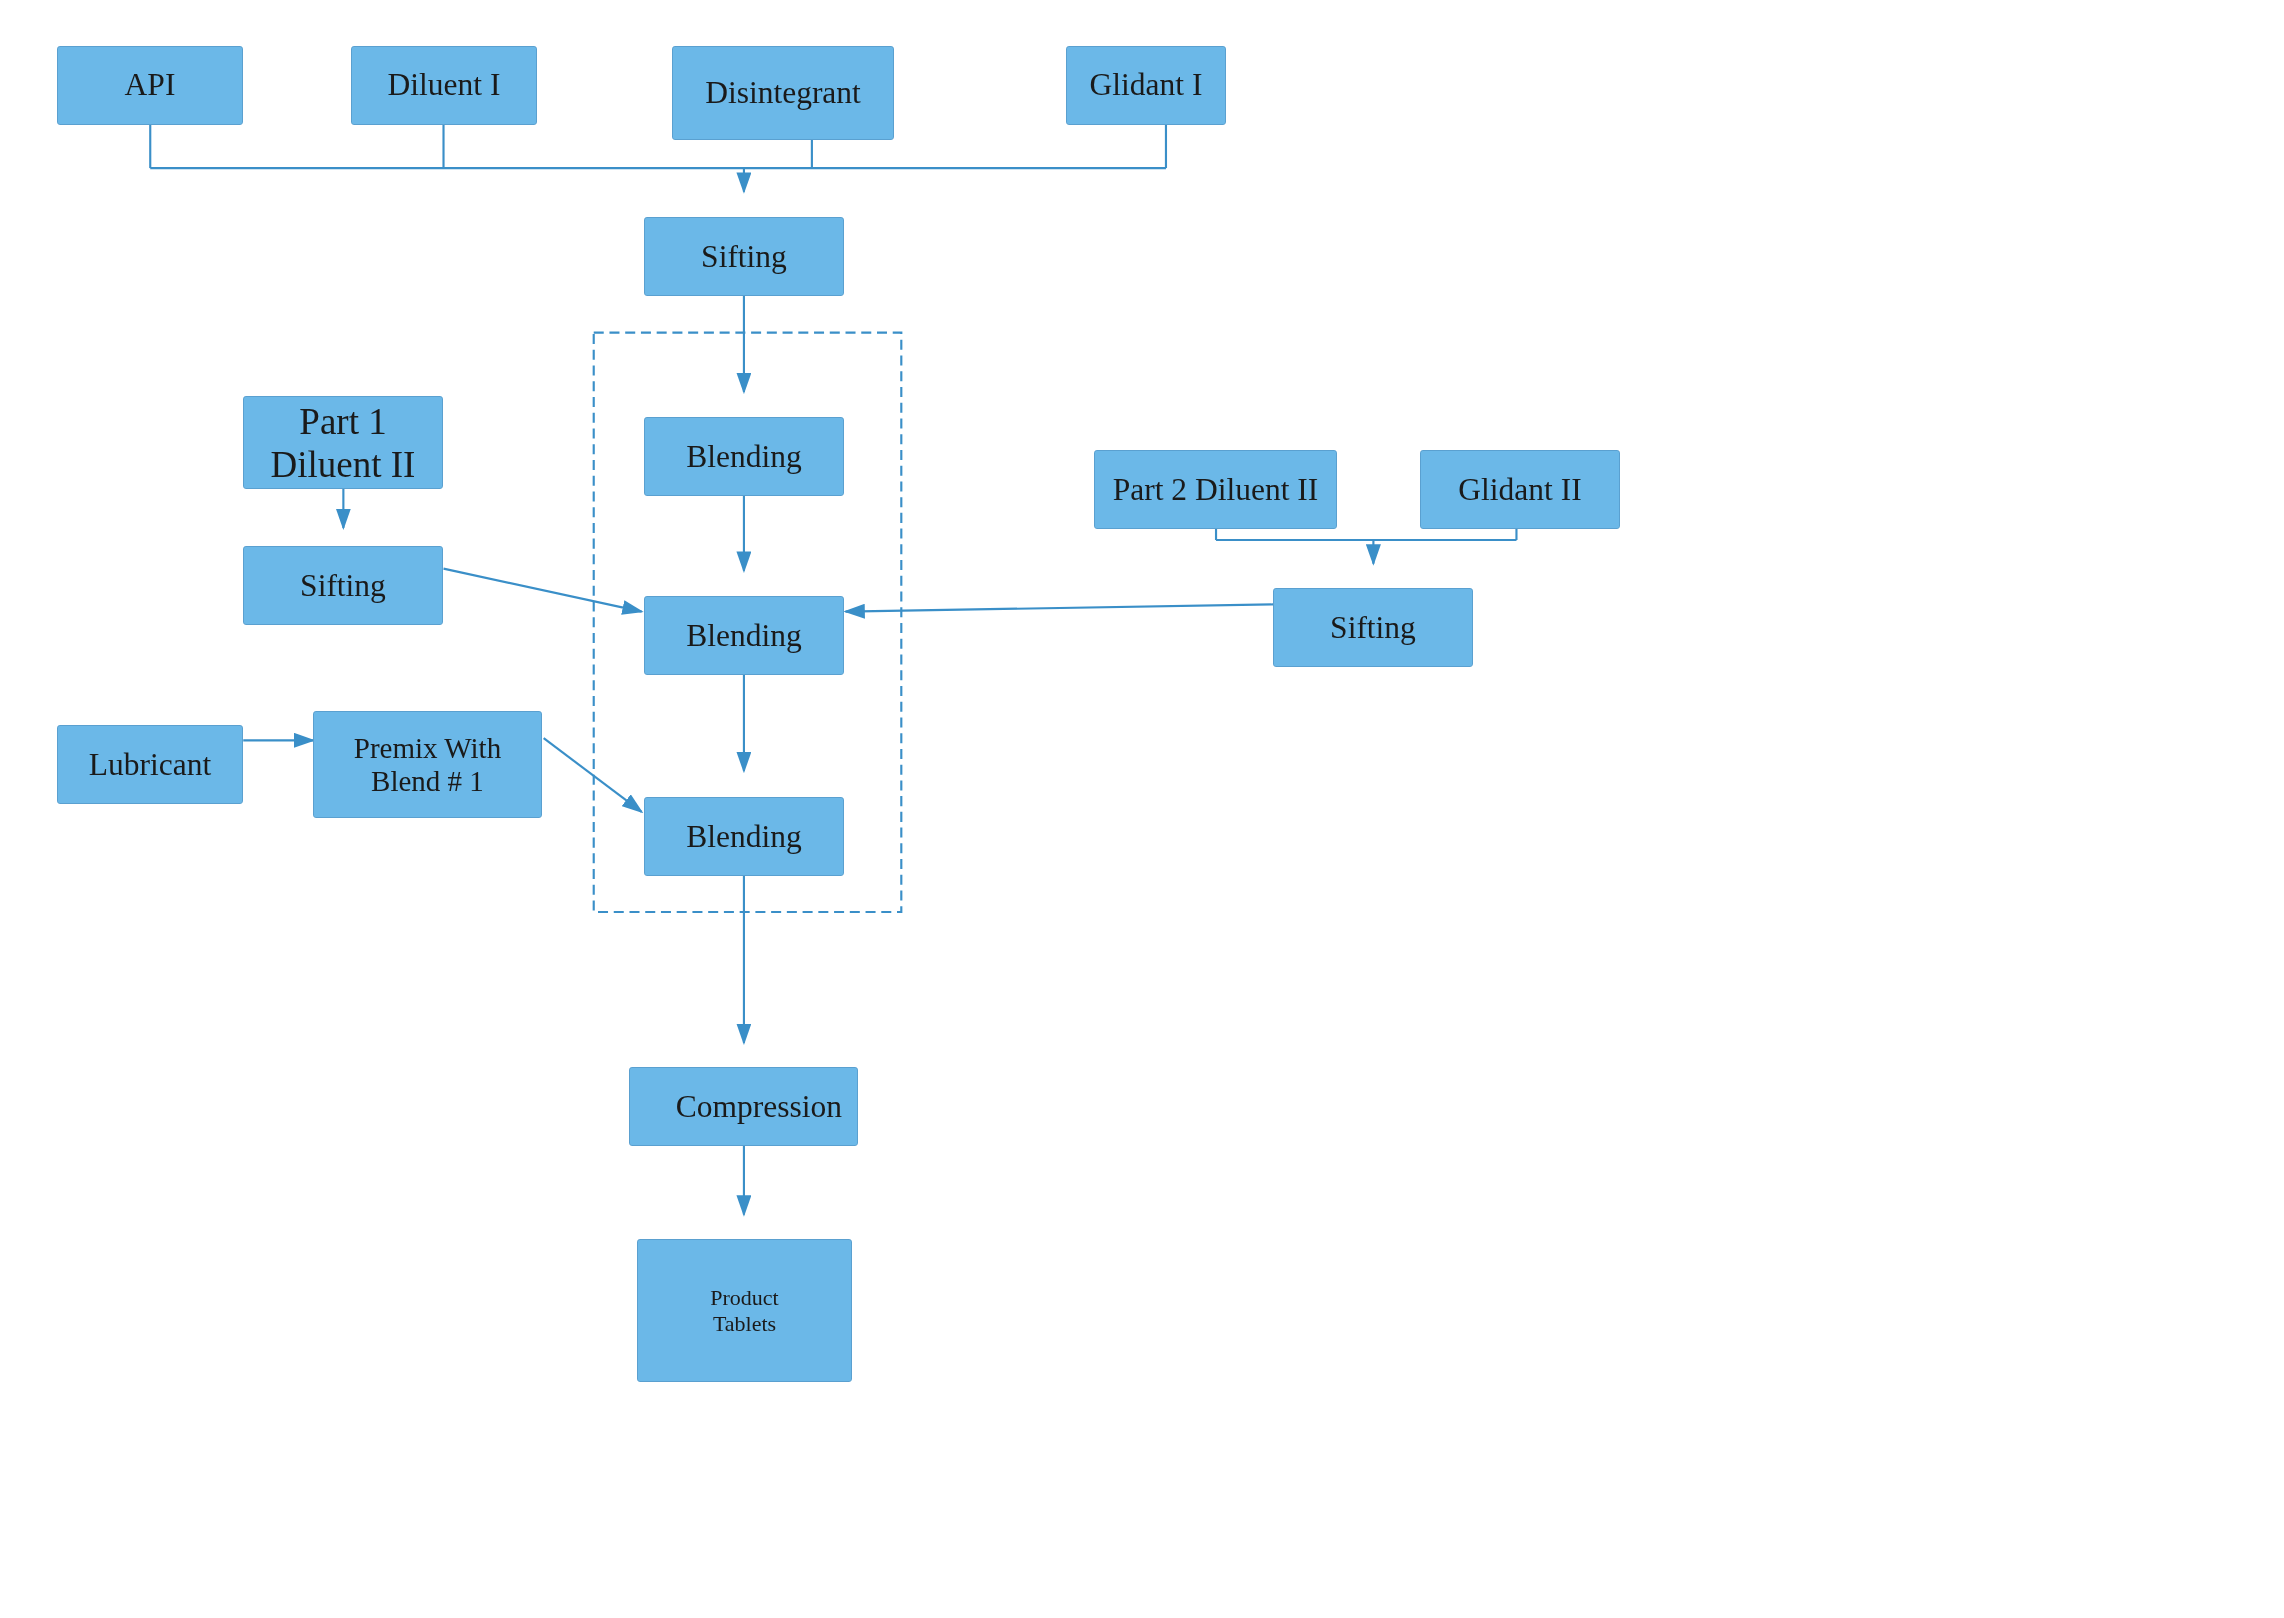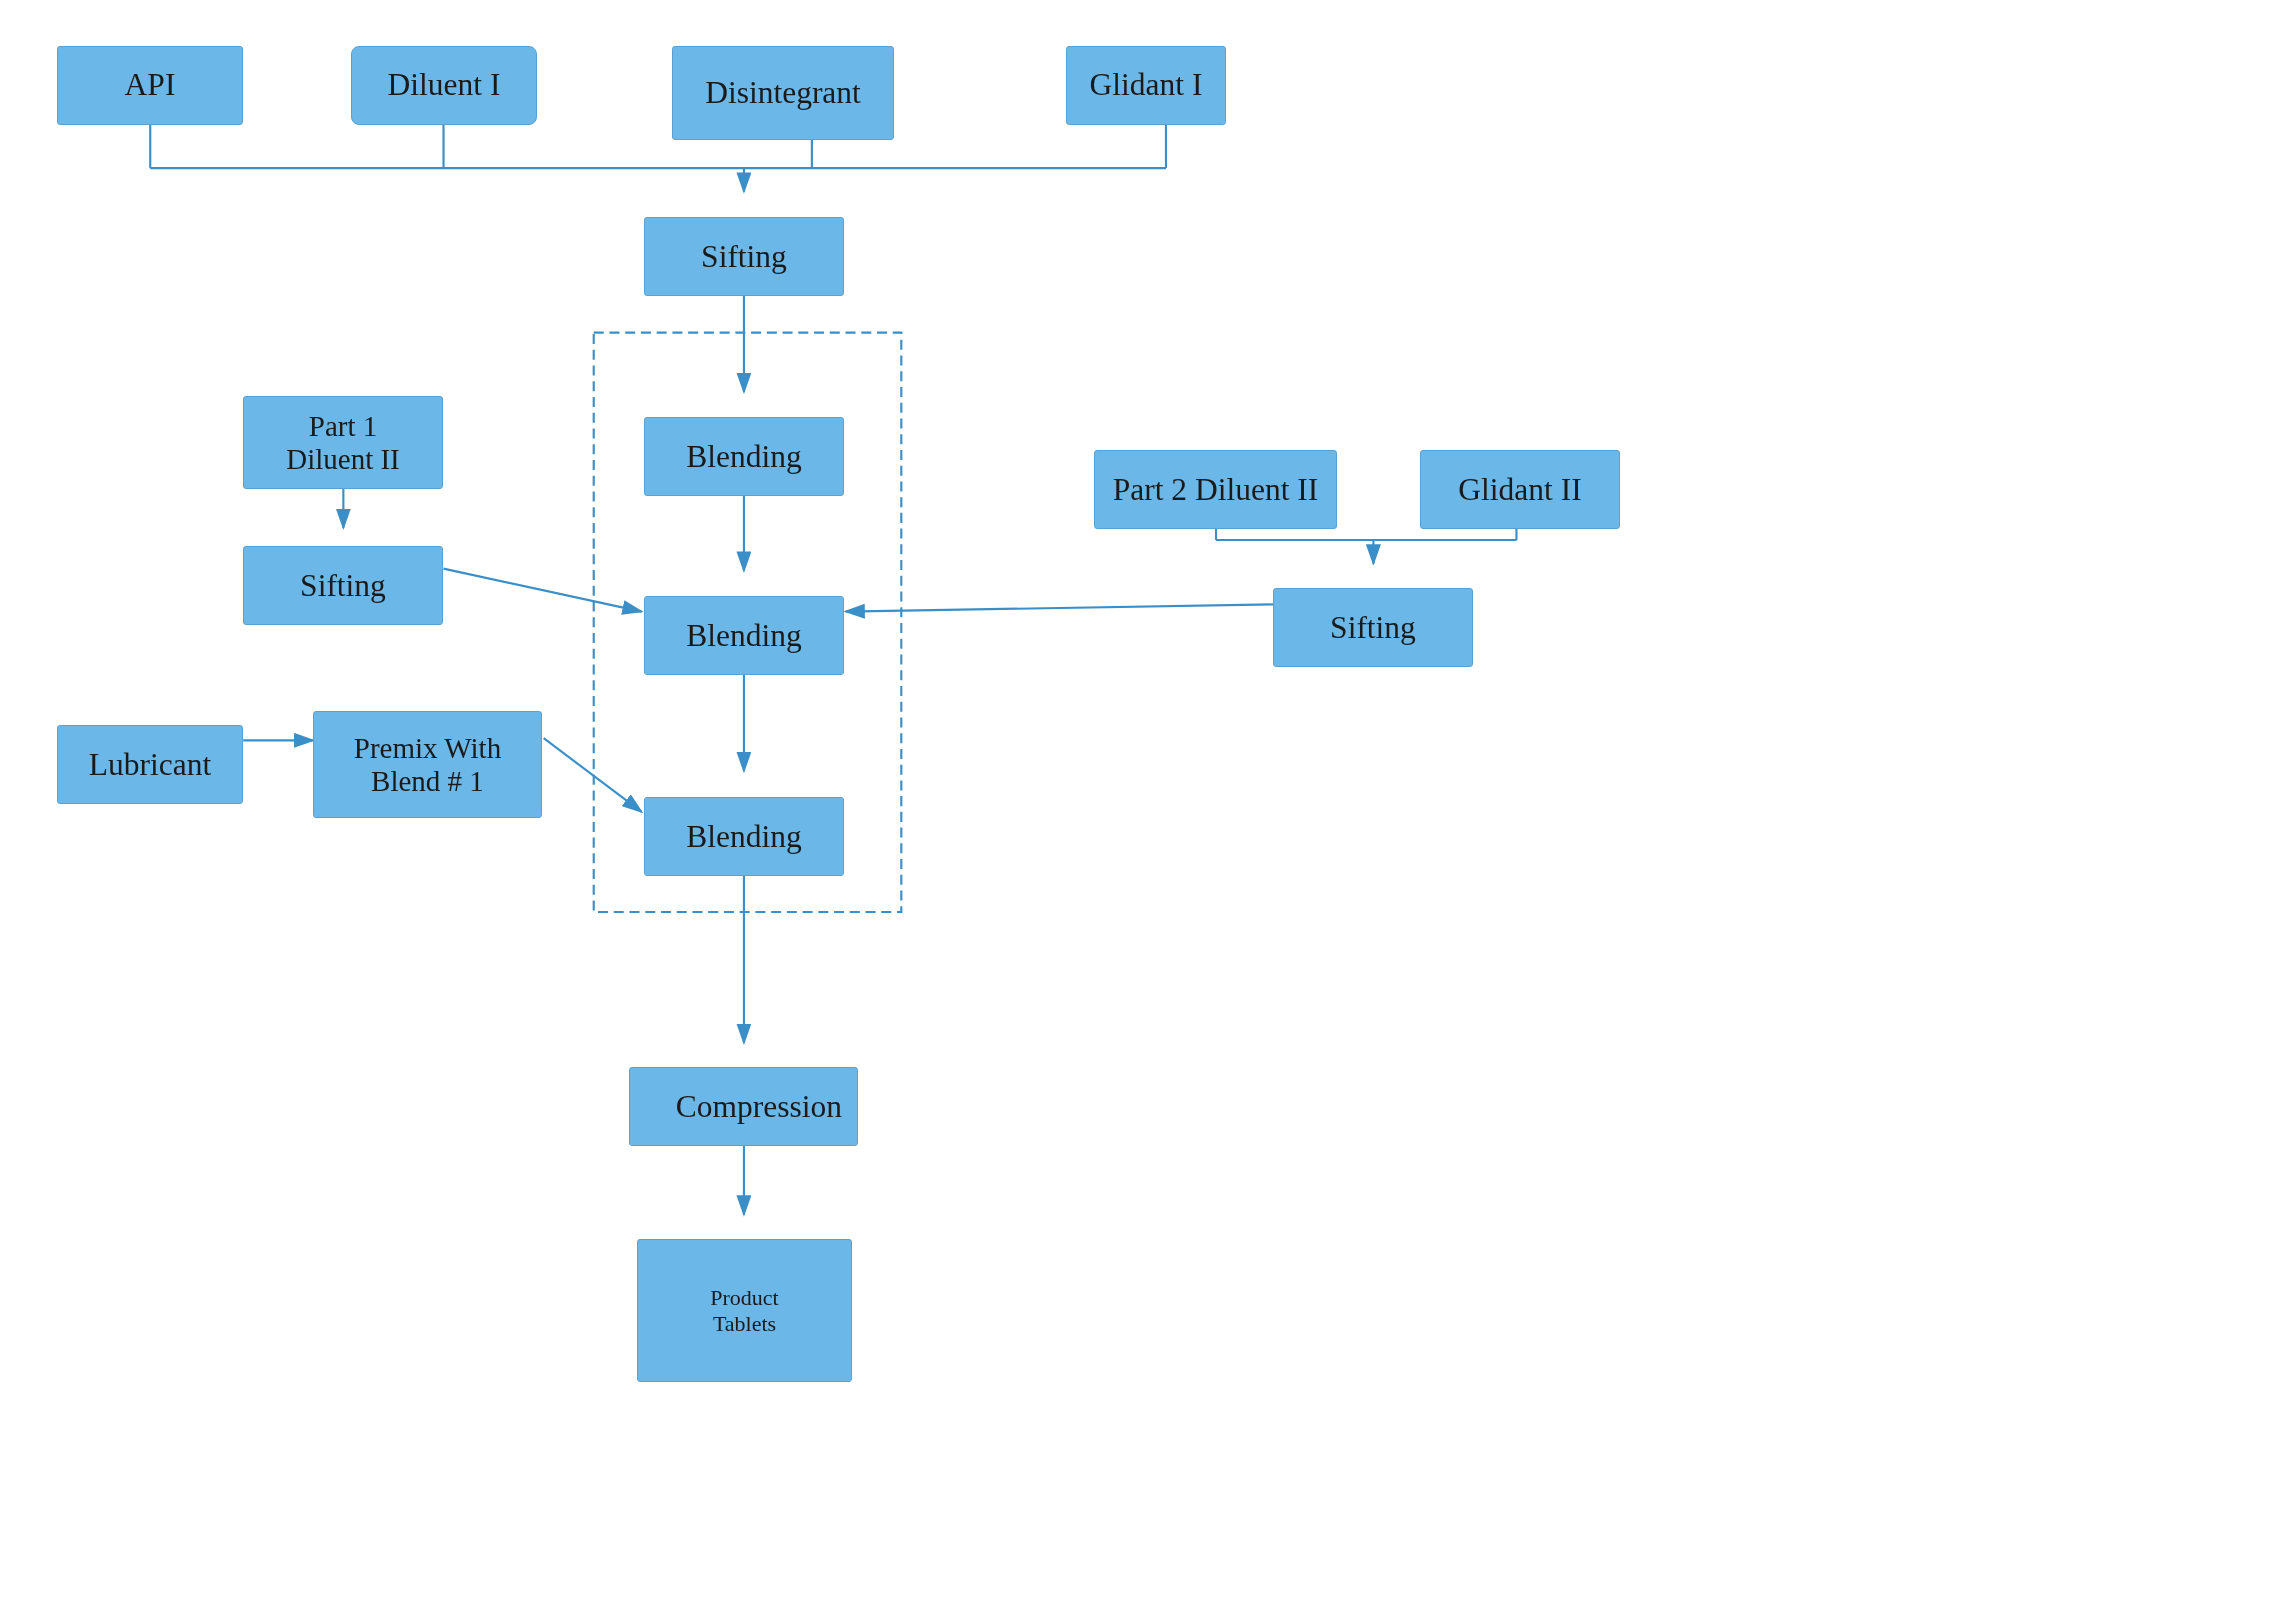--- a/index.html
+++ b/index.html
@@ -83,31 +83,31 @@
 
   <line x1="1040" y1="1190" x2="1040" y2="1268" stroke="#3a8fc8" stroke-width="3"></line>
 
   <line x1="1040" y1="1268" x2="1040" y2="1458" stroke="#3a8fc8" stroke-width="3" marker-end="url(#arrowhead)"></line>
 
   <line x1="1040" y1="1570" x2="1040" y2="1698" stroke="#3a8fc8" stroke-width="3" marker-end="url(#arrowhead)"></line>
 </svg>
 
 <div class="flow-box" style="left:57px;top:21.5px;width:186px;height:79px;">API</div>
 
-<div class="flow-box" style="left:351px;top:21.5px;width:186px;height:79px;border-radius:8px;">Diluent I</div>
+<div class="flow-box" style="left:351px;top:21.5px;width:186px;height:79px;">Diluent I</div>
 
 <div class="flow-box" style="left:672px;top:21.5px;width:222px;height:94px;">Disintegrant</div>
 
 <div class="flow-box" style="left:1066px;top:21.5px;width:160px;height:79px;">Glidant I</div>
 
 <div class="flow-box" style="left:644px;top:193px;width:200px;height:79px;">Sifting</div>
 
 <div class="flow-box" style="left:644px;top:393px;width:200px;height:79px;">Blending</div>
 
-<div class="flow-box" style="left:243px;top:372px;width:200px;height:93px;font-size:29px;">Part 1<br>Diluent II</div>
+<div class="flow-box" style="left:243px;top:372px;width:200px;height:93px;font-size:37px;">Part 1<br>Diluent II</div>
 
 <div class="flow-box" style="left:243px;top:522px;width:200px;height:79px;">Sifting</div>
 
 <div class="flow-box" style="left:644px;top:572px;width:200px;height:79px;">Blending</div>
 
 <div class="flow-box" style="left:1094px;top:426px;width:243px;height:79px;">Part 2 Diluent II</div>
 
 <div class="flow-box" style="left:1420px;top:426px;width:200px;height:79px;">Glidant II</div>
 
 <div class="flow-box" style="left:1273px;top:564px;width:200px;height:79px;">Sifting</div>

